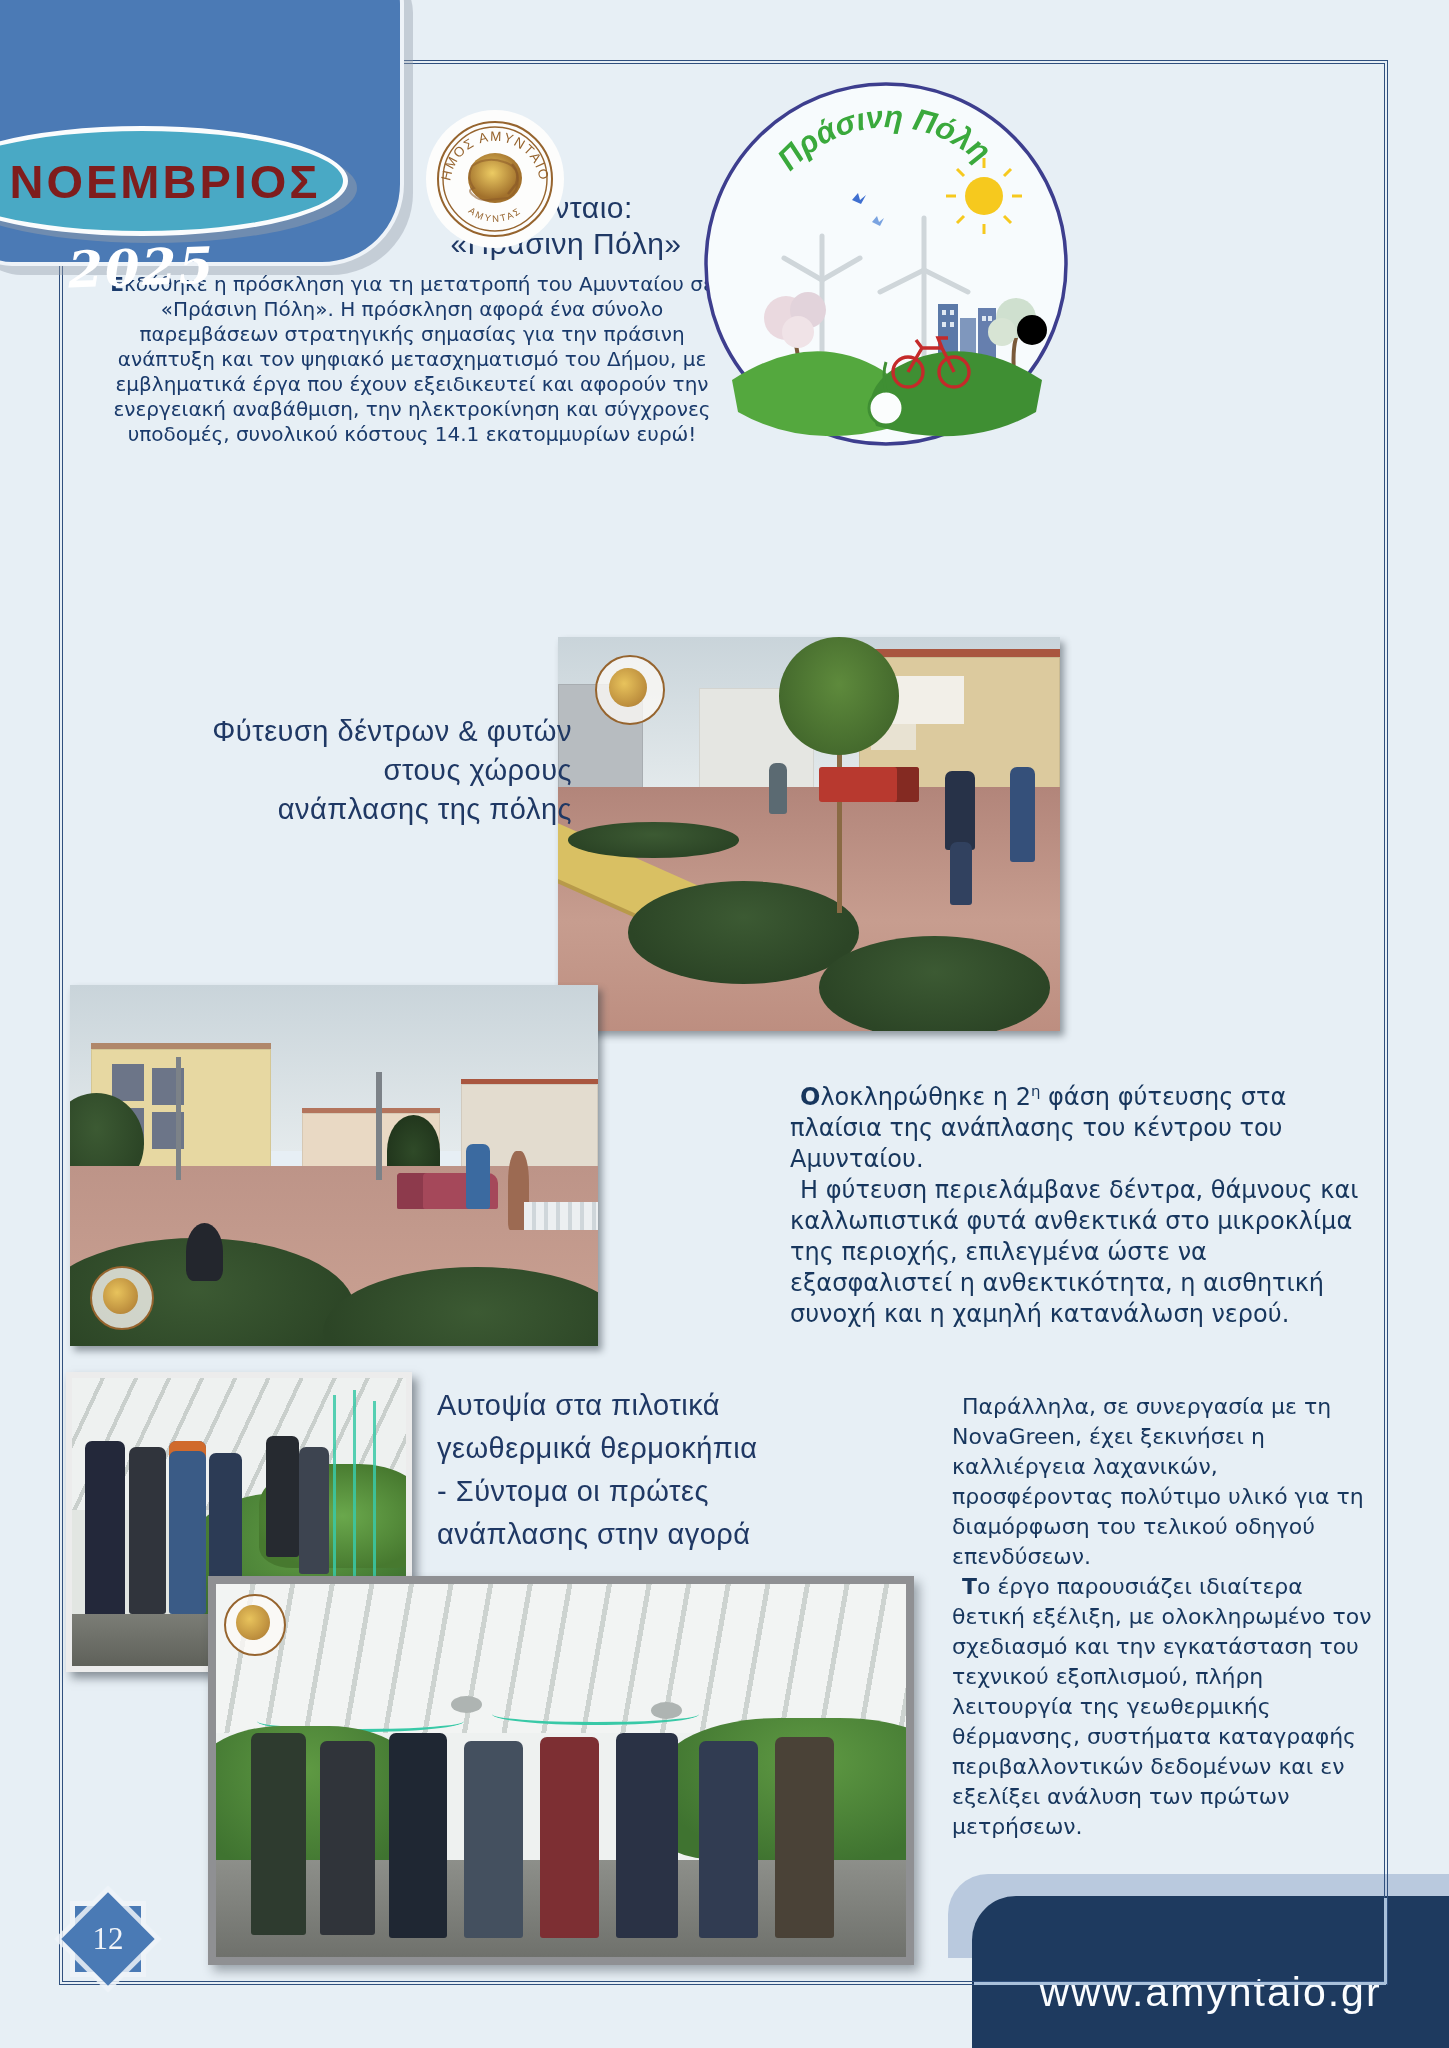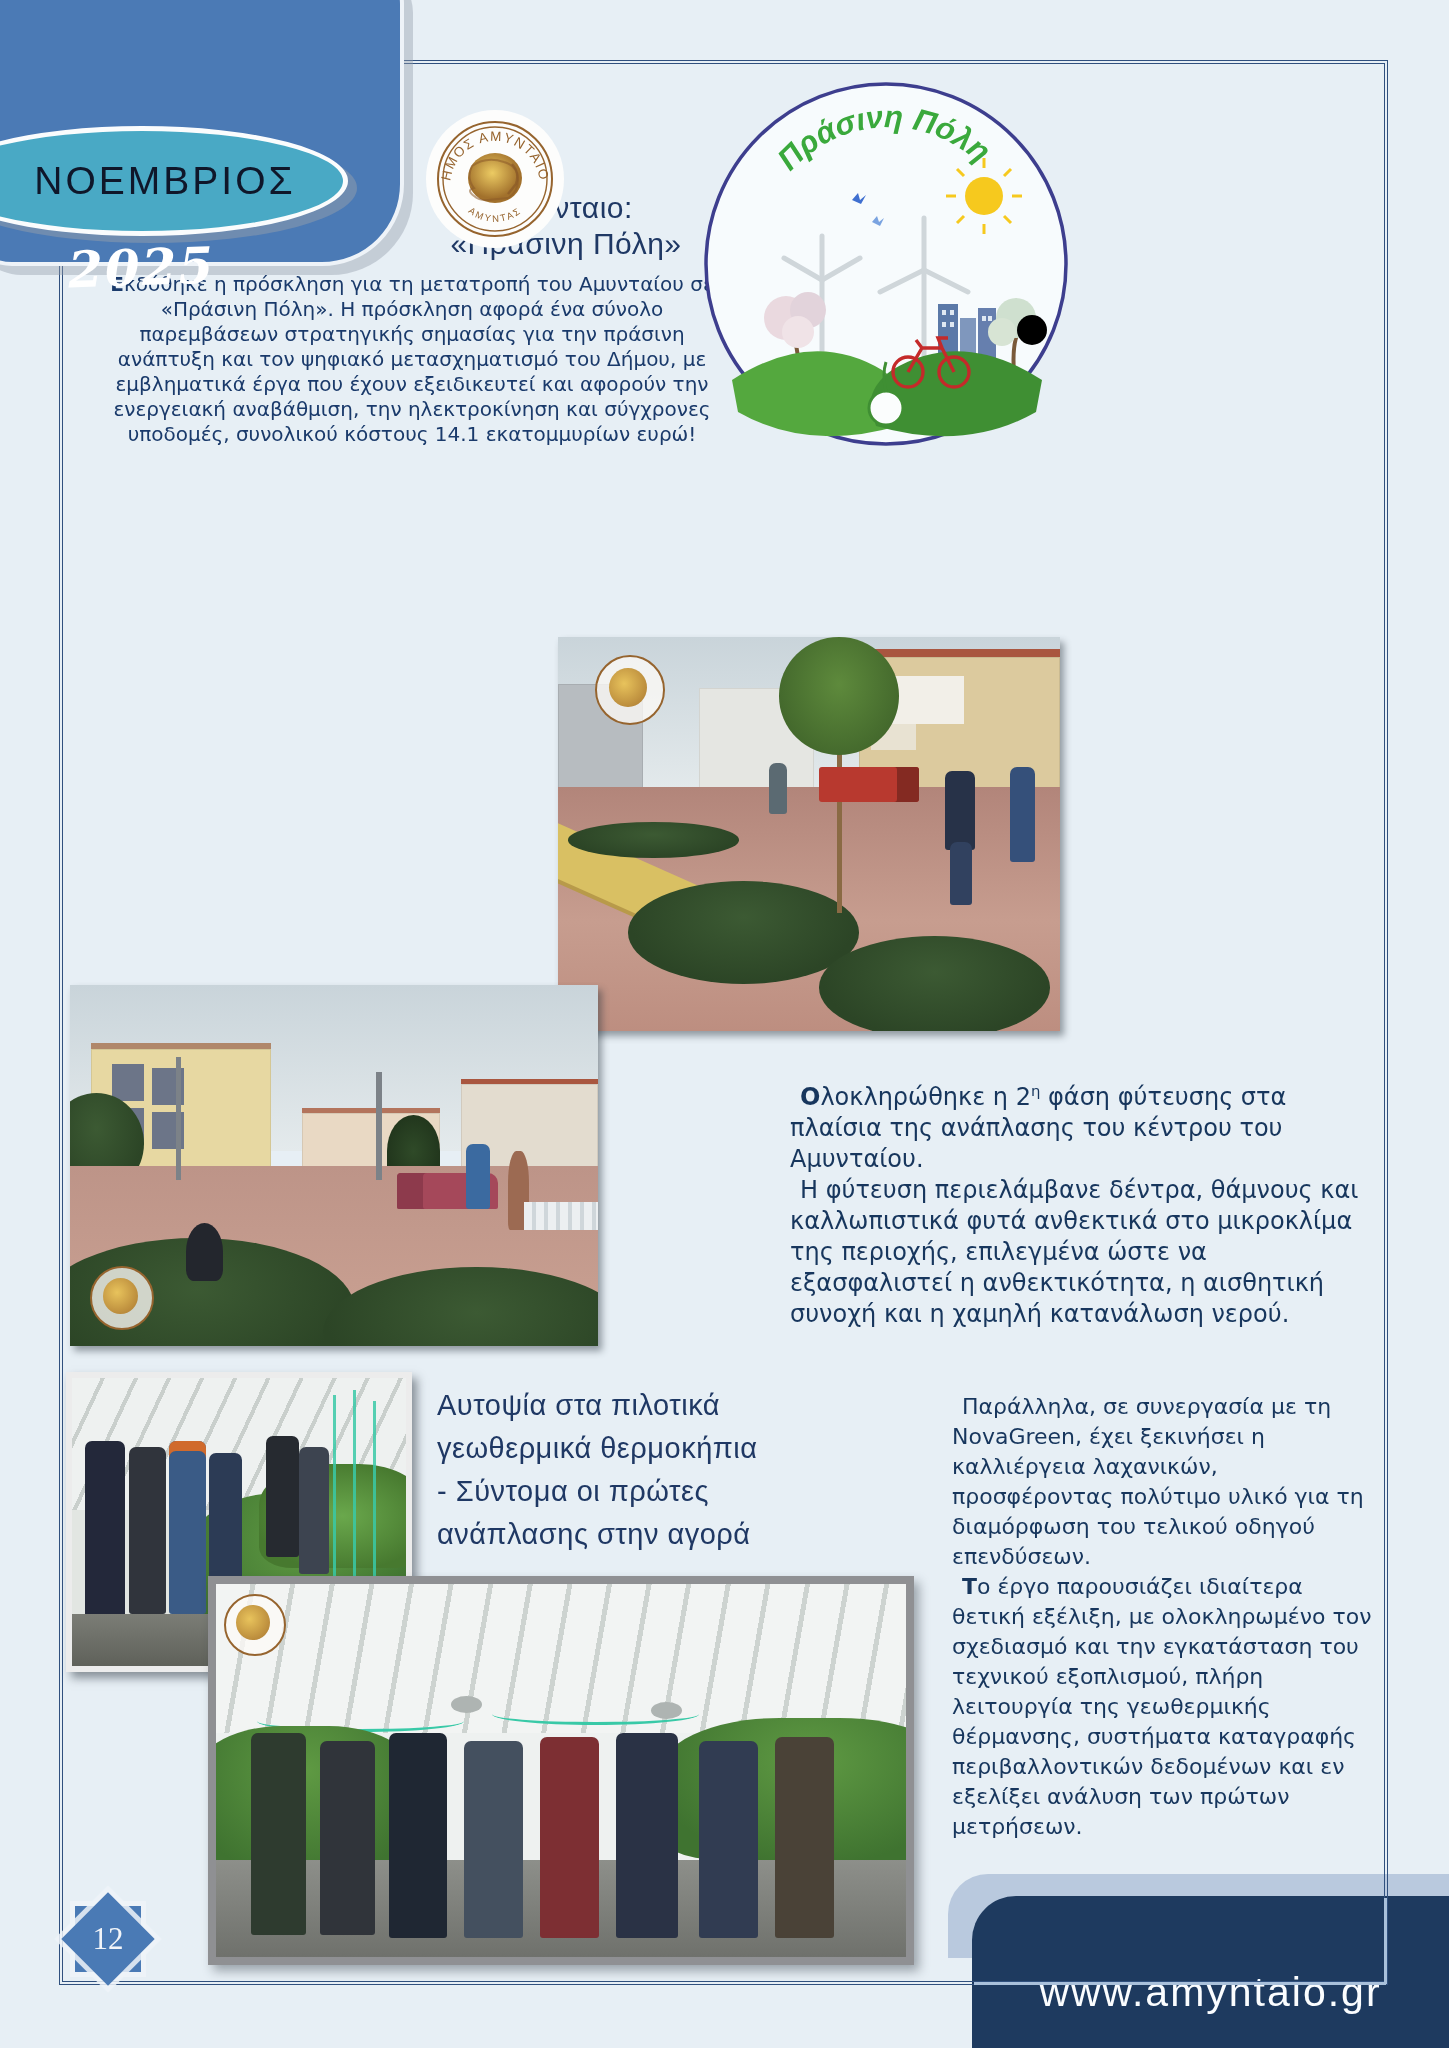--- a/index.html
+++ b/index.html
@@ -11,21 +11,21 @@
   .frame-light-h{position:absolute;left:974px;top:1982px;width:412px;height:3px;background:#a9c0da;z-index:6;}
   .frame-light-v{position:absolute;left:1384px;top:1898px;width:3px;height:86px;background:#a9c0da;z-index:6;}
 
   
   .month-shape{position:absolute;left:-36px;top:-44px;width:432px;height:302px;background:#4b7ab5;
                border:4px solid #eef3f8;border-radius:48px;border-bottom-right-radius:82px;
                box-shadow:9px 9px 0 rgba(148,158,172,.42);z-index:6;}
   .month-oval{position:absolute;left:-64px;top:126px;width:412px;height:110px;background:#49a9c5;
               border:5px solid #fafcfd;border-radius:50%;box-shadow:9px 7px 0 rgba(148,158,172,.5);
               z-index:7;display:flex;align-items:center;justify-content:center;box-sizing:border-box;padding-left:46px;}
-  .month-label{font-family:"Liberation Sans",sans-serif;font-size:39px;color:#0f172a;letter-spacing:3px;}
+  .month-label{font-family:"Liberation Sans",sans-serif;font-size:47px;color:#7f1d1d;letter-spacing:3px;font-weight:bold;}
   .year-label{position:absolute;left:68px;top:238px;z-index:8;color:#ffffff;
               font-family:"DejaVu Serif",serif;font-style:italic;font-weight:bold;font-size:50px;
               letter-spacing:2px;transform:rotate(-2deg);}
   .muni-logo{position:absolute;left:424px;top:108px;width:142px;height:142px;z-index:7;}
 
   
   .lead-title{position:absolute;left:438px;top:190px;width:256px;text-align:center;z-index:2;
               font-family:"Liberation Sans",sans-serif;font-size:30px;line-height:36px;color:#1f3864;letter-spacing:.5px;}
   .lead-body{position:absolute;left:96px;top:272px;width:632px;text-align:center;z-index:2;
              font-size:20px;line-height:25px;color:#1a3a6b;}
@@ -195,20 +195,23 @@
       <path d="M184 312 q-4 -18 0 -30" stroke="#3f8f33" stroke-width="3" fill="none"></path>
     </g>
 
     <g stroke="#c42a2a" stroke-width="3.4" fill="none">
       <circle cx="206" cy="292" r="15"></circle>
         <circle cx="252" cy="292" r="15"></circle>
       <path d="M206 292 l14 -24 h20 l12 24 M220 268 l-6 -8 M240 268 l-4 -10 h10"></path>
     </g>
   </svg>
 
+  <div class="plant-heading">Φύτευση δέντρων &amp; φυτών
+στους χώρους
+ανάπλασης της πόλης</div>
 
   <div class="photo photo1">
     <div class="sky"></div>
     <div class="bldg" style="left:0;top:12%;width:17%;height:30%;background:#b7bcc0;"></div>
     <div class="bldg" style="left:28%;top:13%;width:23%;height:29%;background:#e5e6e2;"></div>
     <div class="bldg" style="left:60%;top:3%;width:40%;height:39%;background:#dcca9e;border-top:8px solid #a9563f;"></div>
     <div style="left:66%;top:10%;width:9%;height:12%;background:#f2efe8;box-shadow:30px 0 0 #f2efe8, -18px 26px 0 #e8e2d2;"></div>
     <div class="pave"></div>
     <div style="left:-8%;top:58%;width:52%;height:13%;background:#d9c063;transform:rotate(24deg);box-shadow:0 4px 0 #b89a4a;"></div>
     <div class="bush" style="left:2%;top:47%;width:34%;height:9%;"></div>

